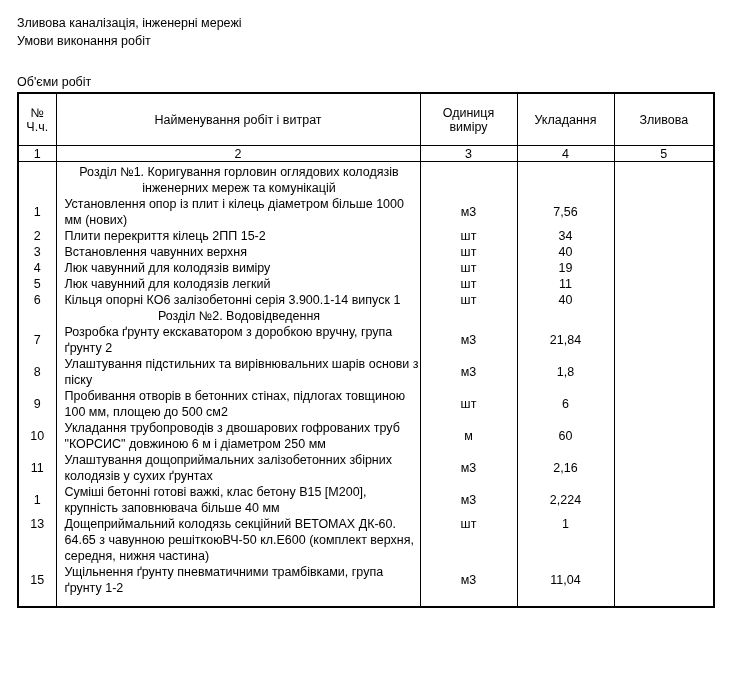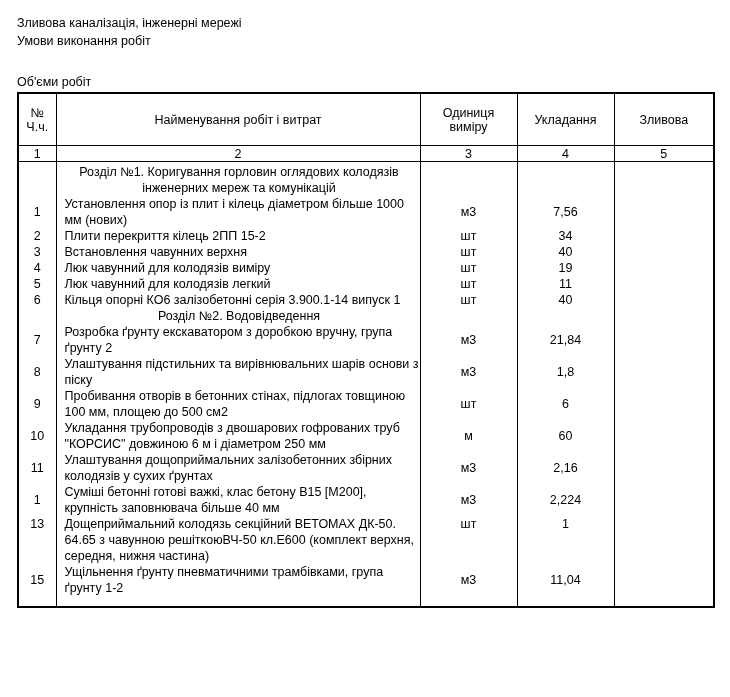--- a/index.html
+++ b/index.html
@@ -152,21 +152,21 @@
     </tr>
     <tr class="mid">
       <td class="num">1</td>
       <td class="name">Суміші бетонні готові важкі, клас бетону В15 [М200], крупність заповнювача більше 40 мм</td>
       <td class="unit">м3</td>
       <td class="qty">2,224</td>
       <td></td>
     </tr>
     <tr>
       <td class="num">13</td>
-      <td class="name">Дощеприймальний колодязь секційний ВЕТОМАХ ДК-50. 64.65 з чавунною решіткоюВЧ-50 кл.Е600 (комплект верхня, середня, нижня    частина)</td>
+      <td class="name">Дощеприймальний колодязь секційний ВЕТОМАХ ДК-60. 64.65 з чавунною решіткоюВЧ-50 кл.Е600 (комплект верхня, середня, нижня    частина)</td>
       <td class="unit">шт</td>
       <td class="qty">1</td>
       <td></td>
     </tr>
     <tr class="mid last">
       <td class="num">15</td>
       <td class="name">Ущільнення ґрунту пневматичними трамбівками, група ґрунту 1-2</td>
       <td class="unit">м3</td>
       <td class="qty">11,04</td>
       <td></td>

